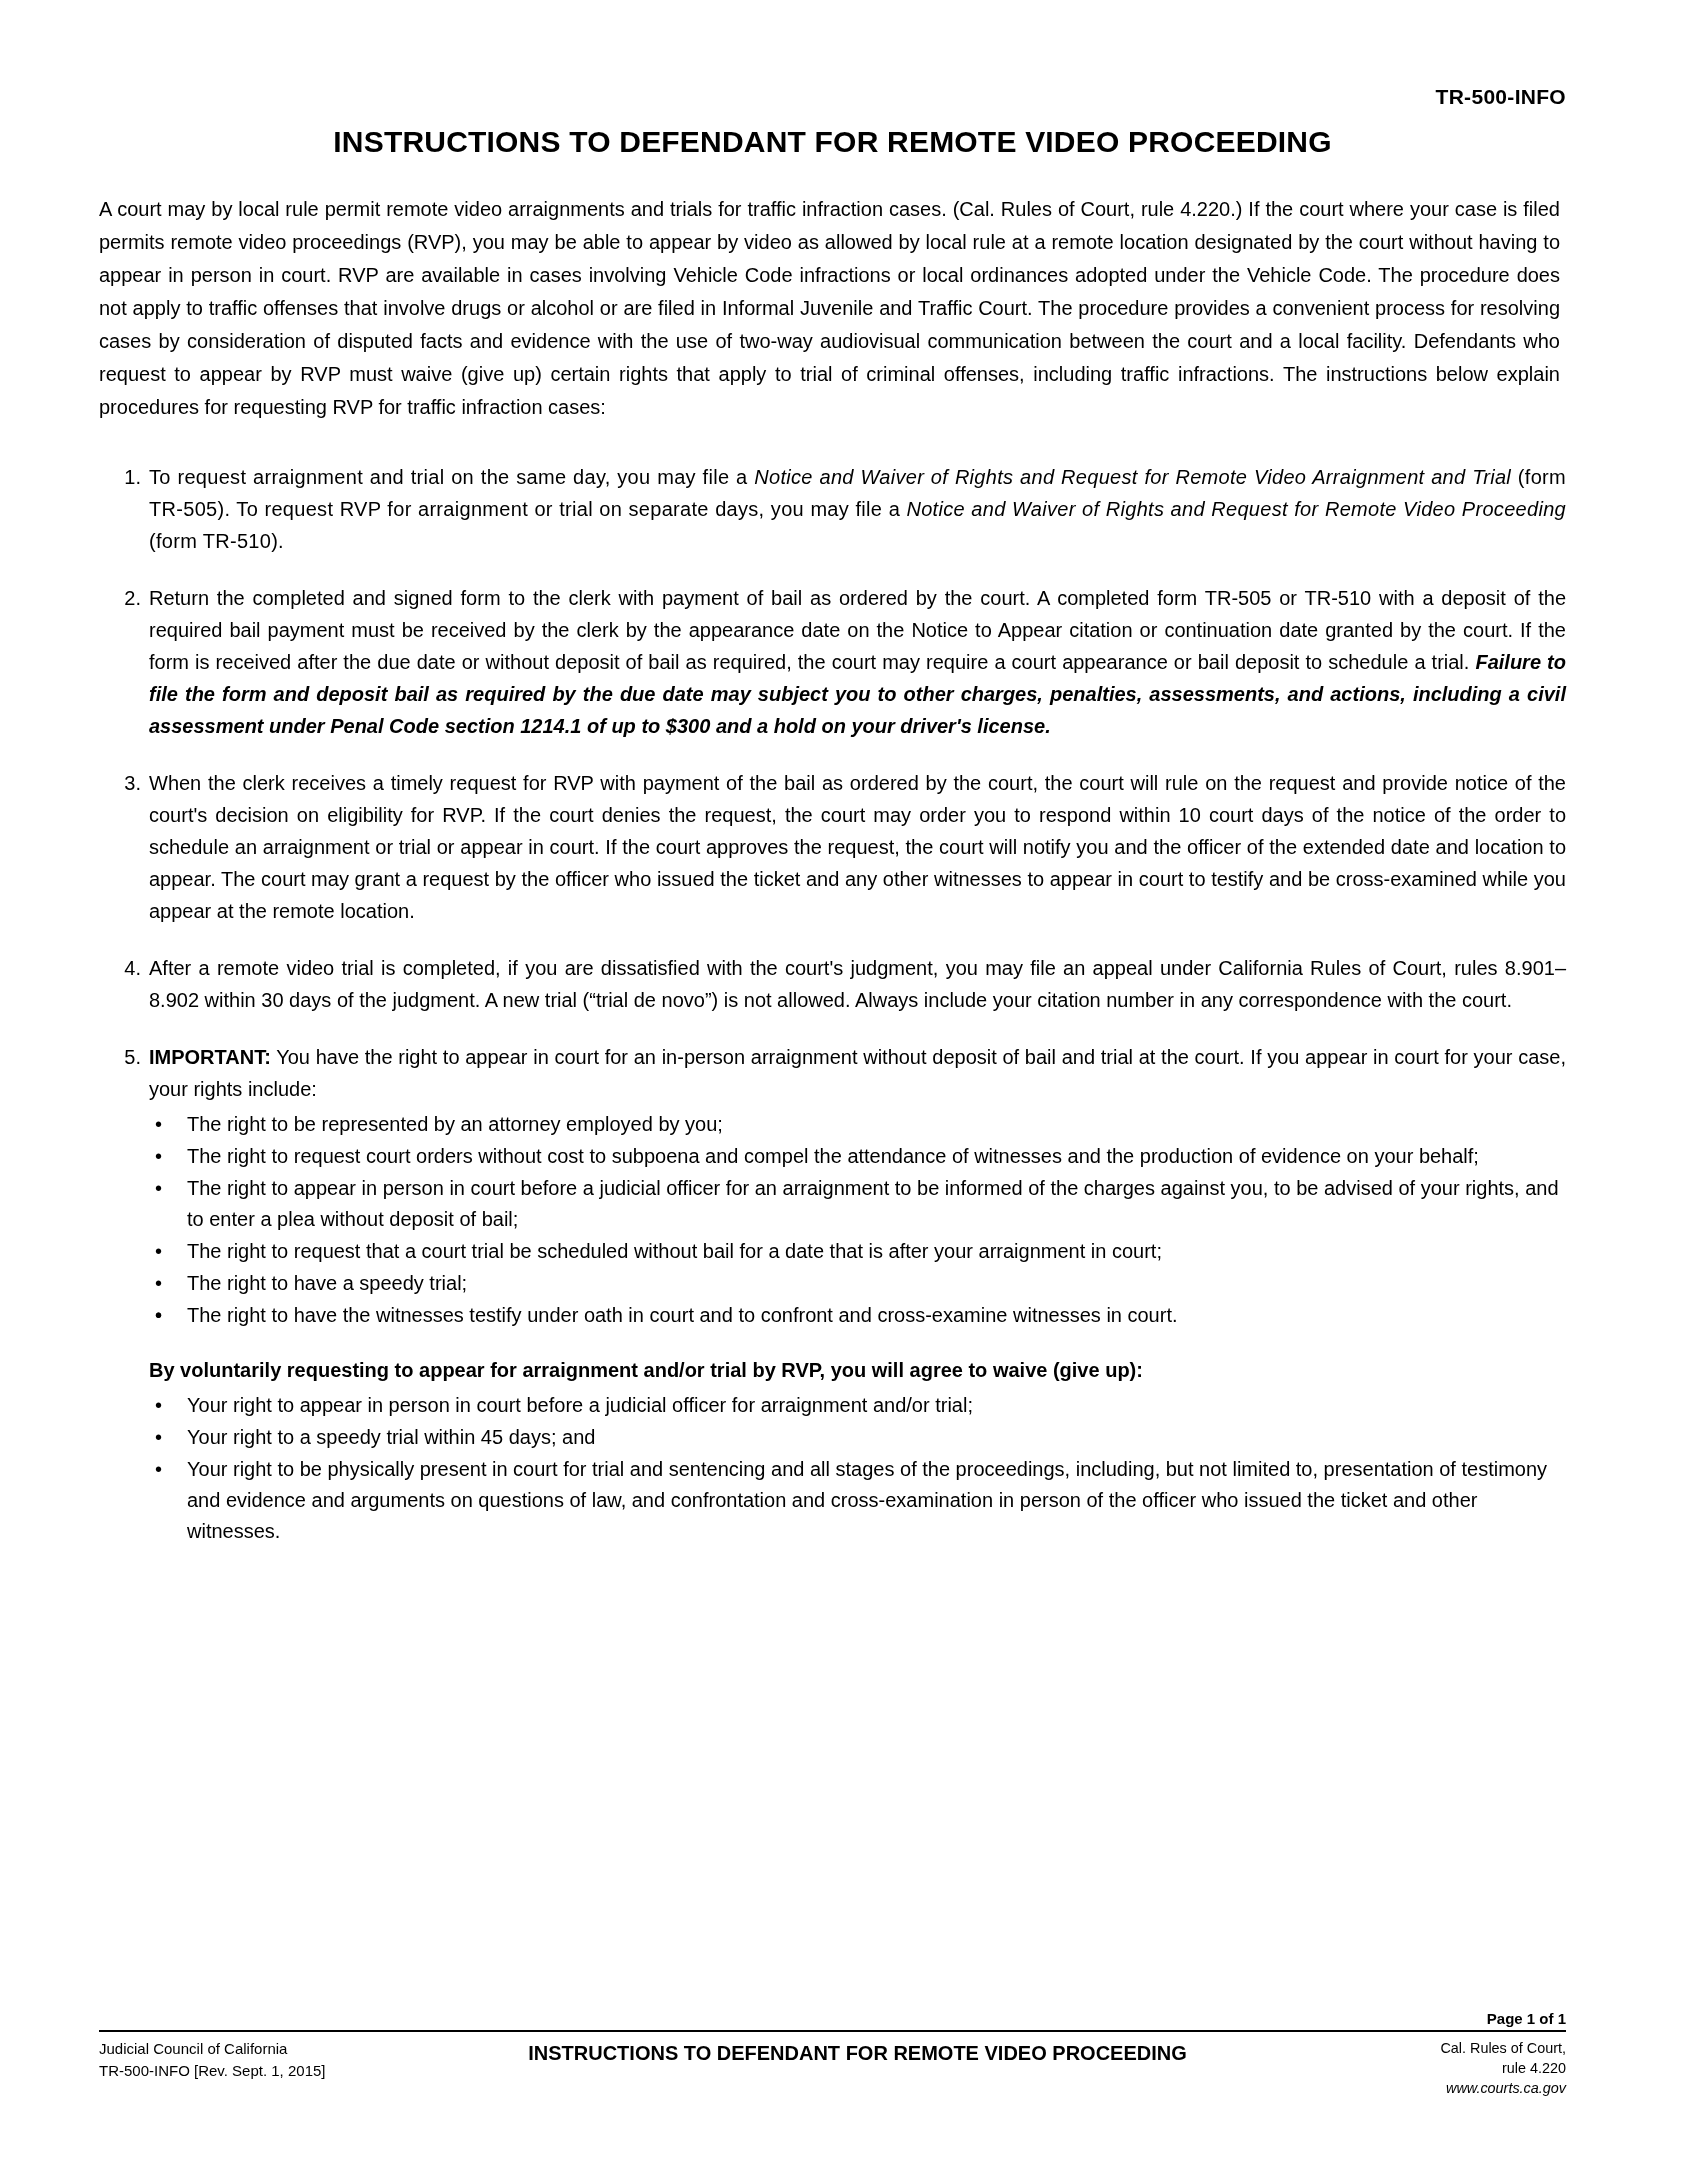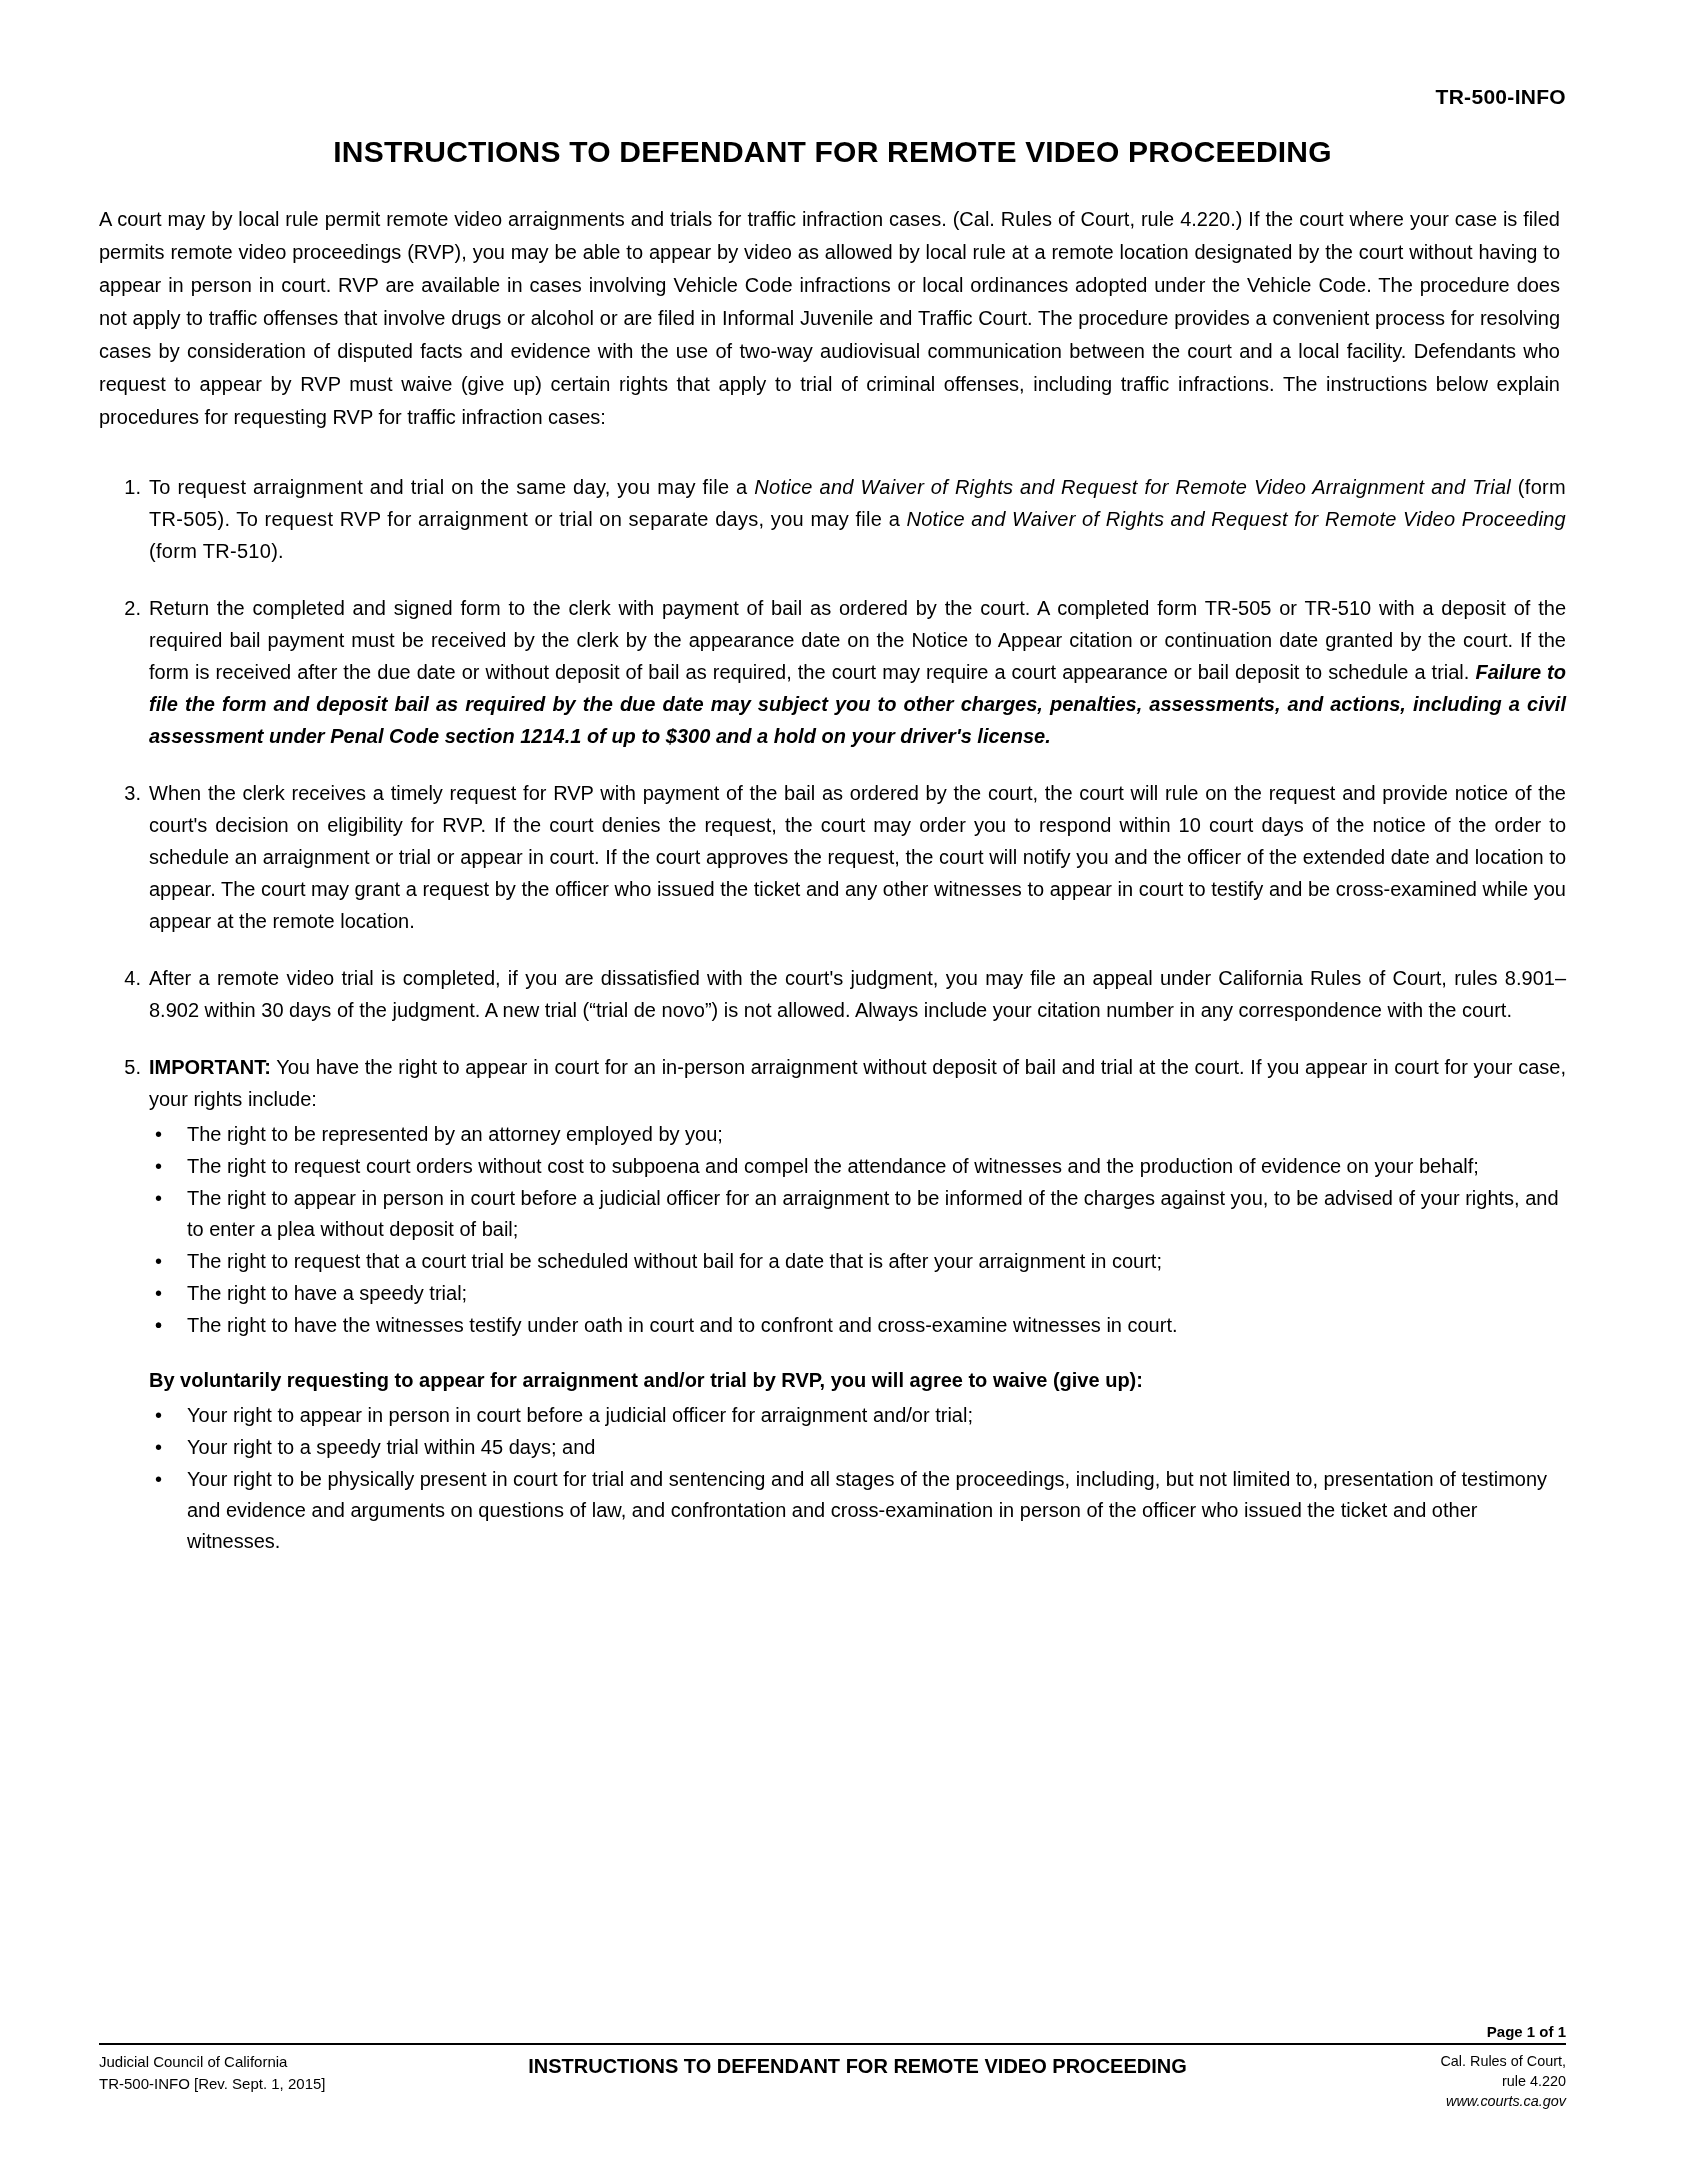--- a/index.html
+++ b/index.html
@@ -21,21 +21,21 @@
     width: 1683px;
     height: 2178px;
     box-sizing: border-box;
     padding: 85px 117px 0 99px;
   }
   .form-number {
     text-align: right;
     font-size: 21px;
     font-weight: bold;
     letter-spacing: 0.3px;
-    margin-bottom: 26px;
+    margin-bottom: 16px;
   }
   h1.doc-title {
     text-align: center;
     font-size: 30px;
     font-weight: bold;
     letter-spacing: 0.2px;
     margin: 0 0 34px 0;
     padding: 0;
   }
   .intro {
@@ -94,21 +94,21 @@
   .waive-head {
     font-weight: bold;
     font-size: 20px;
     line-height: 31px;
     margin: 24px 0 4px 0;
   }
   .footer-wrap {
     position: absolute;
     left: 99px;
     right: 117px;
-    bottom: 67px;
+    bottom: 80px;
   }
   .page-of {
     text-align: right;
     font-size: 15px;
     font-weight: bold;
     margin-bottom: 3px;
   }
   .footer-rule {
     border-top: 2px solid #000;
     margin-bottom: 6px;

